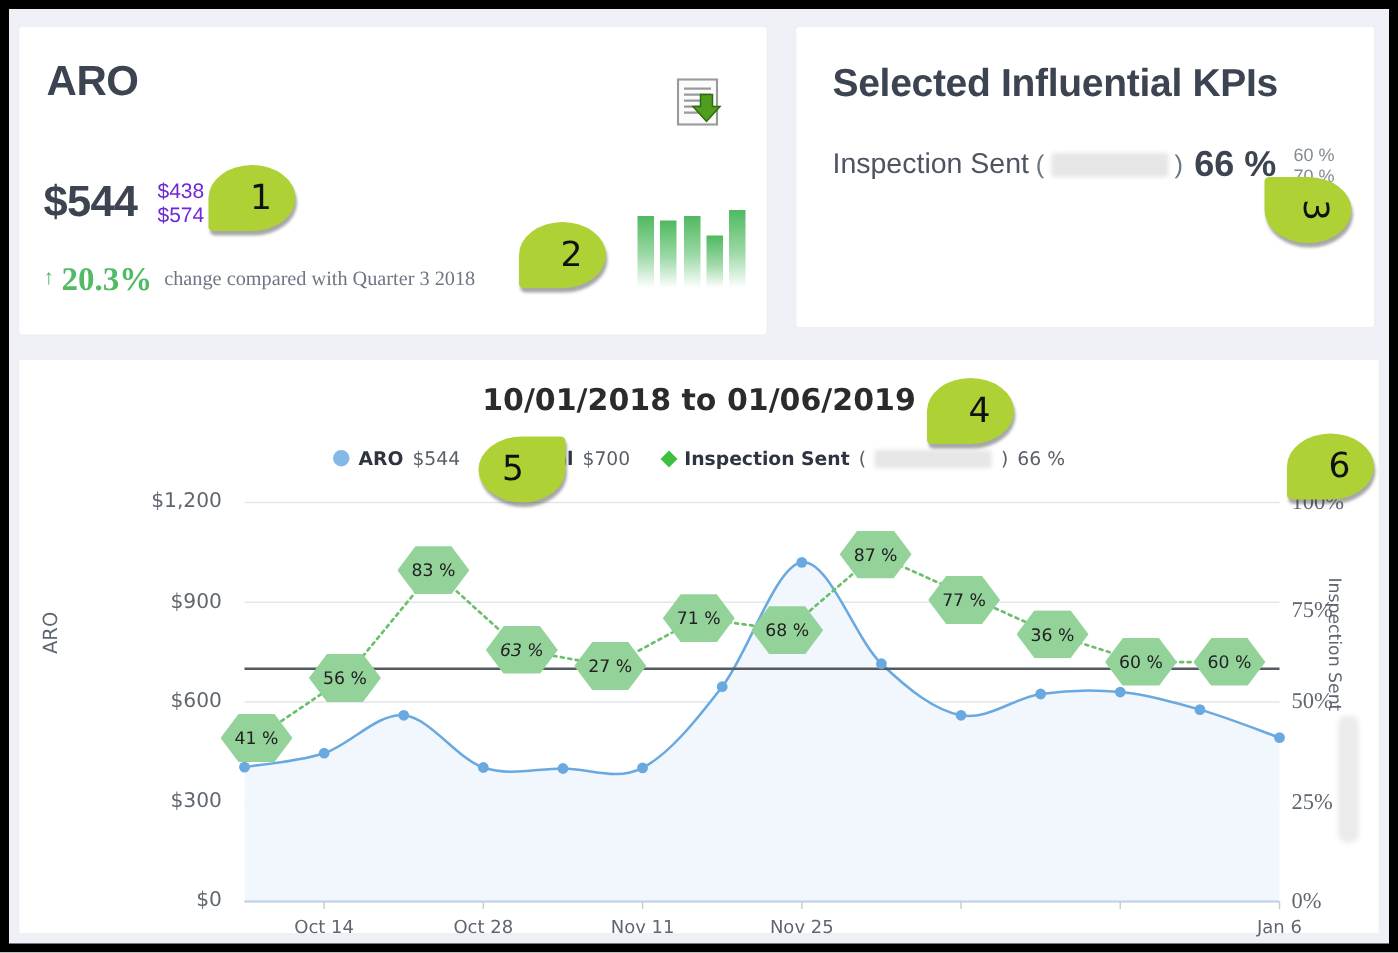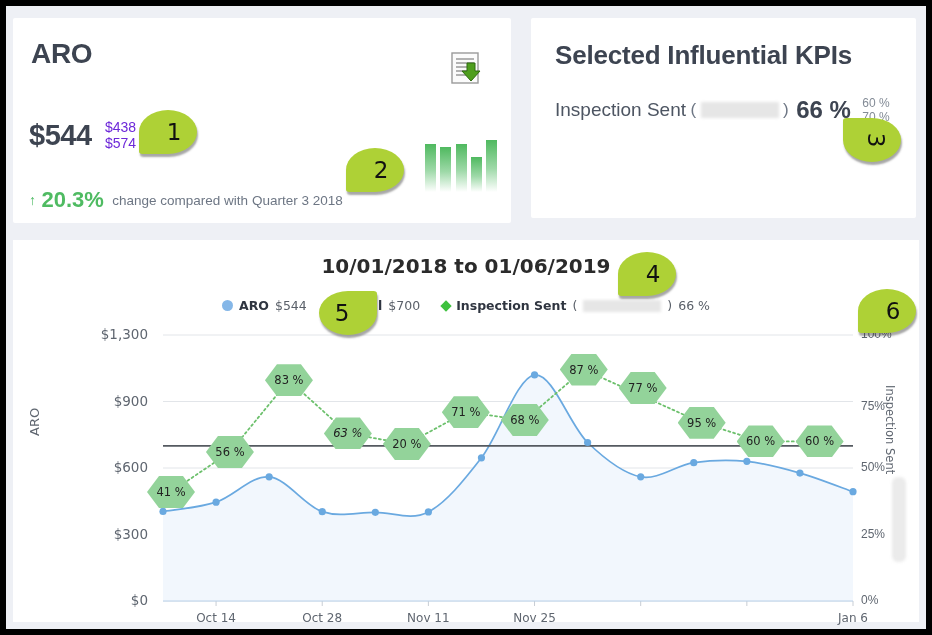--- a/index.html
+++ b/index.html
@@ -85,22 +85,23 @@
     margin-left: 9px;
     margin-top: 1px;
   }
   .aro-minor div {
     font-size: 14px;
     color: #6d28d9;
     line-height: 16px;
   }
   .aro-change-row {
     position: absolute;
-    left: 16px; top: 169px;
+    left: 16px; top: 155px;
     white-space: nowrap;
+    font-family: Liberation Serif, serif;
   }
   .chg-arrow {
     color: #49b85f;
     font-size: 14px;
     display: inline-block;
     vertical-align: middle;
   }
   .chg-pct {
     color: #4fbb62;
     font-size: 22px;
@@ -269,23 +270,23 @@
   .ytick {
     position: absolute;
     right: 0;
     font-size: 13.5px;
     color: #5f6670;
     text-align: right;
     font-family: "DejaVu Sans", sans-serif;
   }
   .y2tick {
     position: absolute;
-    font-size: 12px;
+    font-size: 15px;
     color: #5f6670;
-    font-family: Liberation Sans, sans-serif;
+    font-family: Liberation Serif, serif;
   }
   .xtick {
     position: absolute;
     font-size: 12px;
     color: #5f6670;
     text-align: center;
     font-family: "DejaVu Sans", sans-serif;
   }
   .right-redact {
     position: absolute;
@@ -472,21 +473,21 @@
             <circle cx="680.7692307692308" cy="222.68" r="3.6" fill="#6aa9e0"></circle>
             <circle cx="733.8461538461538" cy="221.35" r="3.6" fill="#6aa9e0"></circle>
             <circle cx="786.9230769230769" cy="233.09833333333333" r="3.6" fill="#6aa9e0"></circle>
             <circle cx="840" cy="251.71833333333333" r="3.6" fill="#6aa9e0"></circle>
             <path d="M158,251.94 L216.96363636363637,212.04 L275.92727272727274,140.22 L334.8909090909091,193.42 L393.8545454545455,204.06 L452.8181818181818,172.14000000000001 L511.7818181818181,180.11999999999998 L570.7454545454545,129.58 L629.709090909091,156.18 L688.6727272727273,182.78 L747.6363636363636,201.4 L806.5999999999999,201.4" fill="none" stroke="#6cc06c" stroke-width="1.8" stroke-dasharray="2,3" stroke-linecap="round"></path>
           </svg>
       <div class="ytick" style="top: 352px; width: 130px; left: 5px;">$0</div>
           <div class="ytick" style="top: 285.5px; width: 130px; left: 5px;">$300</div>
           <div class="ytick" style="top: 219px; width: 130px; left: 5px;">$600</div>
           <div class="ytick" style="top: 152.5px; width: 130px; left: 5px;">$900</div>
-          <div class="ytick" style="top: 86px; width: 130px; left: 5px;">$1,300</div>
+          <div class="ytick" style="top: 86px; width: 130px; left: 5px;">$1,200</div>
           <div class="y2tick" style="top: 353px; left: 848px;">0%</div>
           <div class="y2tick" style="top: 286.5px; left: 848px;">25%</div>
           <div class="y2tick" style="top: 220px; left: 848px;">50%</div>
           <div class="y2tick" style="top: 159px; left: 848px;">75%</div>
           <div class="y2tick" style="top: 87px; left: 848px;">100%</div>
           <div class="xtick" style="left: 158.077px; top: 371px; width: 90px;">Oct 14</div>
           <div class="xtick" style="left: 264.231px; top: 371px; width: 90px;">Oct 28</div>
           <div class="xtick" style="left: 370.385px; top: 371px; width: 90px;">Nov 11</div>
           <div class="xtick" style="left: 476.538px; top: 371px; width: 90px;">Nov 25</div>
           <div class="xtick" style="left: 582.692px; top: 371px; width: 90px; margin-top: 24px;">Dec 9</div>
@@ -503,41 +504,41 @@
           <div class="hexlabel" style="left: 275.927px; top: 140.22px;">
             <div class="hx"></div>
             <span>83 %</span>
           </div>
           <div class="hexlabel" style="left: 334.891px; top: 193.42px; font-style: italic;">
             <div class="hx"></div>
             <span>63 %</span>
           </div>
           <div class="hexlabel" style="left: 393.855px; top: 204.06px;">
             <div class="hx"></div>
-            <span>20 %</span>
+            <span>27 %</span>
           </div>
           <div class="hexlabel" style="left: 452.818px; top: 172.14px;">
             <div class="hx"></div>
             <span>71 %</span>
           </div>
           <div class="hexlabel" style="left: 511.782px; top: 180.12px;">
             <div class="hx"></div>
             <span>68 %</span>
           </div>
           <div class="hexlabel" style="left: 570.745px; top: 129.58px;">
             <div class="hx"></div>
             <span>87 %</span>
           </div>
-          <div class="hexlabel" style="left: 629.709px; top: 148px;">
+          <div class="hexlabel" style="left: 629.709px; top: 160px;">
             <div class="hx"></div>
             <span>77 %</span>
           </div>
           <div class="hexlabel" style="left: 688.673px; top: 182.78px;">
             <div class="hx"></div>
-            <span>95 %</span>
+            <span>36 %</span>
           </div>
           <div class="hexlabel" style="left: 747.636px; top: 201.4px;">
             <div class="hx"></div>
             <span>60 %</span>
           </div>
           <div class="hexlabel" style="left: 806.6px; top: 201.4px;">
             <div class="hx"></div>
             <span>60 %</span>
           </div>
         </div>

